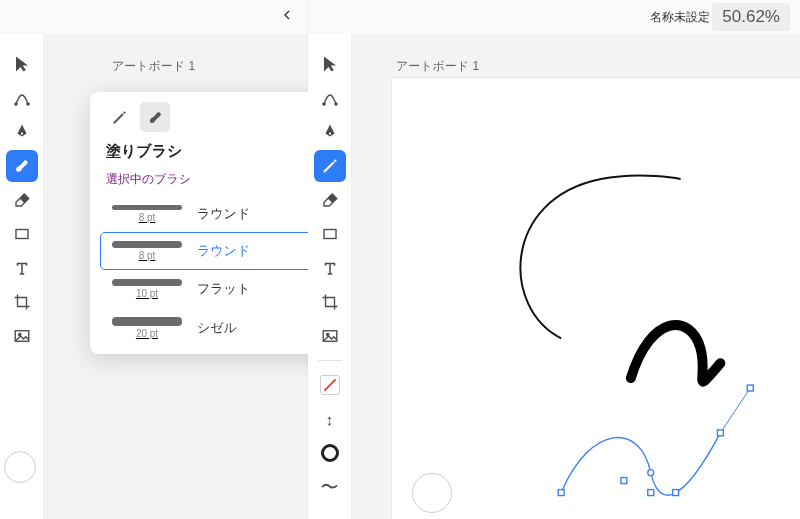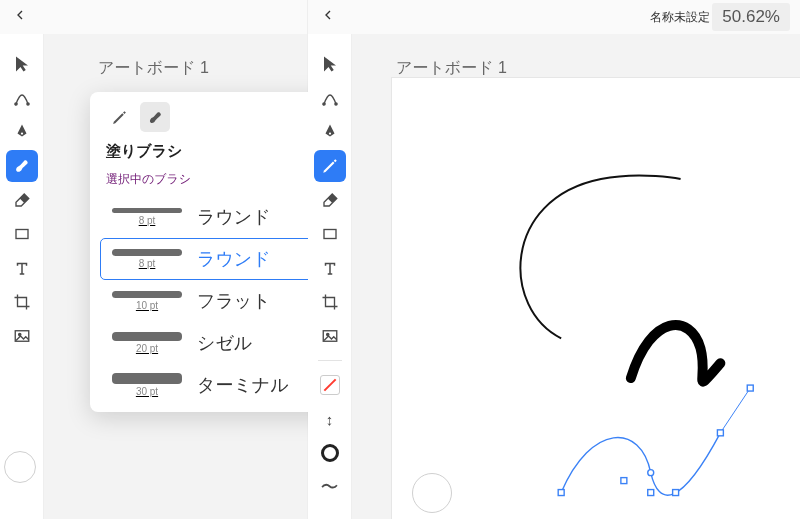--- a/index.html
+++ b/index.html
@@ -20,20 +20,21 @@
   .pane-right { width: 492px; }
 
   
   .topbar {
     height: 34px;
     display: flex;
     align-items: center;
     padding: 0 12px;
     background: #fafafa;
     position: relative;
+    justify-content: flex-end;
   }
   .back-chevron {
     font-size: 18px;
     color: #333;
     cursor: pointer;
   }
   .doc-title {
     position: absolute;
     right: 90px;
     font-size: 12px;
@@ -102,21 +103,21 @@
   .wave {
     font-size: 18px; line-height:1;
   }
 
   
   .artboard-label {
     position: absolute;
     left: 50%;
     transform: translateX(-50%);
     top: 58px;
-    font-size: 16px;
+    font-size: 12px;
     color: #666;
   }
   .pane-right .artboard-label {
     left: 88px;
     transform: none;
     top: 58px;
   }
 
   
   .canvas-right {
@@ -231,21 +232,21 @@
   }
   .stroke-sample.thin { height: 5px; }
   .stroke-sample.mid { height: 7px; }
   .stroke-sample.thick { height: 9px; }
   .stroke-sample.xthick { height: 11px; }
   .brush-size {
     font-size: 10px;
     color: #888;
   }
   .brush-name {
-    font-size: 18px;
+    font-size: 13px;
     color: #333;
   }
   .brush-row.selected .brush-name { color: #2e7cf6; }
 
   
   .art-svg {
     position: absolute;
     inset: 0;
     width: 100%;
     height: 100%;
@@ -361,27 +362,20 @@
           <div class="brush-size">10 pt</div>
         </div>
         <div class="brush-name">フラット</div>
       </div>
       <div class="brush-row">
         <div class="brush-preview">
           <div class="stroke-sample thick"></div>
           <div class="brush-size">20 pt</div>
         </div>
         <div class="brush-name">シゼル</div>
-      </div>
-      <div class="brush-row">
-        <div class="brush-preview">
-          <div class="stroke-sample xthick"></div>
-          <div class="brush-size">30 pt</div>
-        </div>
-        <div class="brush-name">ターミナル</div>
       </div>
     </div>
   </div>
 </div>
 
 <div class="pane pane-right">
   <div class="topbar">
     <span class="back-chevron">
       <svg viewBox="0 0 24 24" width="16" height="16" fill="none" stroke="currentColor" stroke-width="2">
           <polyline points="15 18 9 12 15 6"></polyline>

